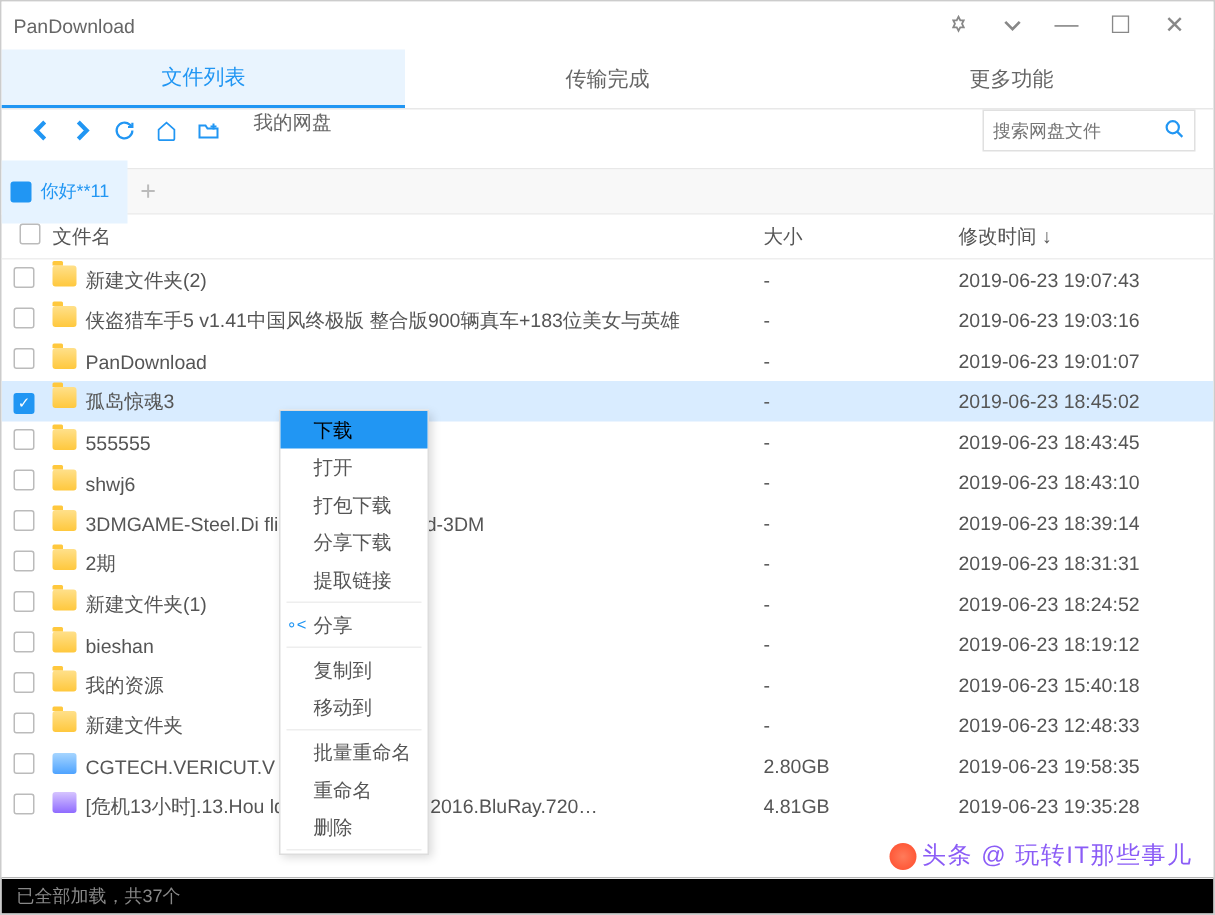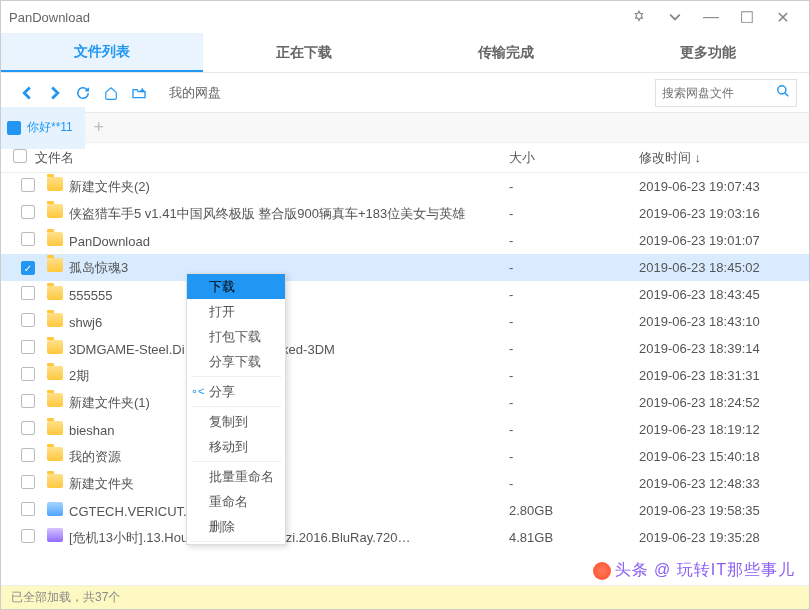--- a/index.html
+++ b/index.html
@@ -3,59 +3,59 @@
 <meta charset="utf-8">
 <style>
 * { margin: 0; padding: 0; box-sizing: border-box; }
 body { font-family: "Microsoft YaHei", "Segoe UI", sans-serif; font-size: 13px; color: #333; background: #fff; width: 810px; height: 610px; overflow: hidden; position: relative; border: 1px solid #ccc; }
 
 .titlebar { height: 32px; display: flex; align-items: center; padding: 0 8px; background: #fff; }
 .titlebar .title { flex: 1; font-size: 13px; color: #666; }
 .titlebar .win-ctrl { width: 36px; height: 24px; display: flex; align-items: center; justify-content: center; color: #888; font-size: 16px; }
 
 .tabs { display: flex; height: 40px; border-bottom: 1px solid #e8e8e8; }
-.tab { flex: 1; display: flex; align-items: center; justify-content: center; color: #666; font-size: 14px; cursor: pointer; font-weight: bold; }
+.tab { flex: 1; display: flex; align-items: center; justify-content: center; color: #666; font-size: 14px; cursor: pointer; }
 .tab.active { color: #2196f3; border-bottom: 2px solid #2196f3; background: #e9f4fe; }
 
-.toolbar { height: 40px; display: flex; align-items: center; padding: 0 12px; border-bottom: 1px solid #e8e8e8; }
+.toolbar { height: 40px; display: flex; align-items: flex-start; padding: 0 12px; border-bottom: 1px solid #e8e8e8; }
 .tool-ico { width: 28px; height: 28px; display: flex; align-items: center; justify-content: center; color: #2196f3; font-size: 16px; cursor: pointer; }
 .breadcrumb { margin-left: 16px; color: #666; flex: 1; }
 .searchbox { display: flex; align-items: center; border: 1px solid #e0e0e0; height: 28px; padding: 0 6px; }
 .searchbox input { border: none; outline: none; font-size: 12px; width: 110px; color: #1d4ed8; }
 .searchbox .sico { color: #2196f3; margin-left: 4px; }
 
 .usertabs { height: 30px; background: #f8f8f8; display: flex; align-items: center; border-bottom: 1px solid #eee; }
 .usertab { display: flex; align-items: center; background: #e6f3ff; height: 42px; padding: 0 12px 0 6px; font-size: 12px; color: #2196f3; }
 .usertab .avatar { width: 14px; height: 14px; background: #2196f3; border-radius: 2px; margin-right: 6px; }
 .addtab { width: 28px; display: flex; justify-content: center; color: #bbb; font-size: 18px; }
 
 .list-header { height: 30px; display: flex; align-items: center; border-bottom: 1px solid #eee; padding-left: 12px; color: #555; font-size: 13px; }
 .col-chk { width: 22px; }
 .col-name { flex: 1; }
 .col-size { width: 130px; }
 .col-time { width: 170px; }
 
 .file-list { overflow: hidden; }
-.row { height: 27px; display: flex; align-items: center; padding-left: 20px; font-size: 13px; color: #555; }
+.row { height: 27px; display: flex; align-items: center; padding-left: 8px; font-size: 13px; color: #555; }
 .row.selected { background: #d9ecff; }
 .chkbox { width: 14px; height: 14px; border: 1px solid #bbb; border-radius: 2px; display: inline-flex; align-items: center; justify-content: center; }
 .chkbox.checked { background: #2196f3; border-color: #2196f3; color: #fff; font-size: 10px; }
 .fico { width: 16px; height: 14px; margin: 0 6px 0 4px; display: inline-block; }
 .fico.folder { background: linear-gradient(#ffe08a, #ffc83d); border-radius: 2px; position: relative; }
 .fico.folder::before { content: ""; position: absolute; top: -3px; left: 0; width: 7px; height: 3px; background: #ffc83d; border-radius: 1px 1px 0 0; }
 .fico.file1 { background: linear-gradient(#a6d5ff,#4ea3ff); border-radius: 2px; }
 .fico.file2 { background: linear-gradient(#d6c4ff,#8f6bff); border-radius: 2px; }
 
 .context-menu { position: absolute; top: 272px; left: 185px; width: 100px; background: #fff; border: 1px solid #ddd; box-shadow: 2px 2px 6px rgba(0,0,0,0.15); z-index: 10; font-size: 13px; }
 .cm-item { height: 25px; display: flex; align-items: center; padding-left: 22px; position: relative; color: #555; }
 .cm-item.hl { background: #2196f3; color: #000000; }
 .cm-sep { height: 1px; background: #eee; margin: 2px 4px; }
 .cm-share-ico { position: absolute; left: 4px; color: #2196f3; font-size: 11px; }
 
-.statusbar { position: absolute; bottom: 0; left: 0; right: 0; height: 24px; display: flex; align-items: center; padding-left: 10px; font-size: 12px; color: #888; border-top: 1px solid #eee; background: #fef9c3; }
+.statusbar { position: absolute; bottom: 0; left: 0; right: 0; height: 24px; display: flex; align-items: center; padding-left: 10px; font-size: 12px; color: #888; border-top: 1px solid #eee; background: #000000; }
 
 .watermark { position: absolute; bottom: 28px; right: 14px; font-size: 16px; color: #8b5cf6; letter-spacing: 1px; pointer-events: none; }
 .watermark .wmico { display: inline-block; width: 18px; height: 18px; border-radius: 50%; background: radial-gradient(circle,#ff7b5a,#ff4a2a); vertical-align: middle; margin-right: 4px; }
 </style>
 </head>
 <body>
 
 <div class="titlebar">
   <span class="title">PanDownload</span>
   <div class="win-ctrl">
@@ -68,21 +68,20 @@
         <path d="M1 3l4 4 4-4" fill="none" stroke="#888" stroke-width="1.5"></path>
       </svg>
     </div>
   <div class="win-ctrl">—</div>
   <div class="win-ctrl">☐</div>
   <div class="win-ctrl">✕</div>
 </div>
 
 <div class="tabs">
   <div class="tab active">文件列表</div>
-  <div class="tab">正在下载</div>
   <div class="tab">传输完成</div>
   <div class="tab">更多功能</div>
 </div>
 
 <div class="toolbar">
   <div class="tool-ico">
       <svg width="14" height="14" viewBox="0 0 10 10">
         <path d="M7 1L3 5l4 4" fill="none" stroke="#2196f3" stroke-width="2"></path>
       </svg>
     </div>
@@ -218,20 +217,21 @@
       <div class="col-size">4.81GB</div>
       <div class="col-time">2019-06-23 19:35:28</div>
     </div>
   </div>
 
 <div class="context-menu">
   <div class="cm-item hl">下载</div>
   <div class="cm-item">打开</div>
   <div class="cm-item">打包下载</div>
   <div class="cm-item">分享下载</div>
+  <div class="cm-item">提取链接</div>
   <div class="cm-sep"></div>
   <div class="cm-item">
       <span class="cm-share-ico">∘&lt;</span>
       <span>分享</span>
     </div>
   <div class="cm-sep"></div>
   <div class="cm-item">复制到</div>
   <div class="cm-item">移动到</div>
   <div class="cm-sep"></div>
   <div class="cm-item">批量重命名</div>

